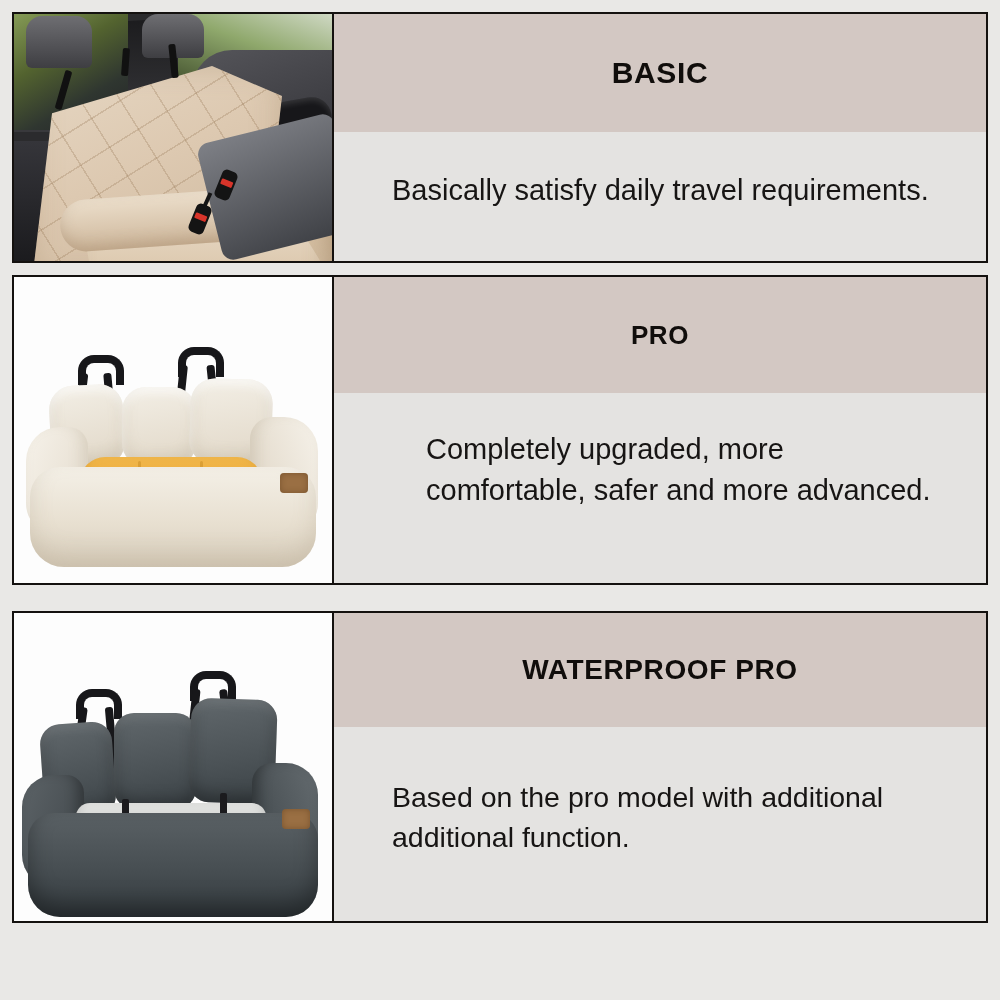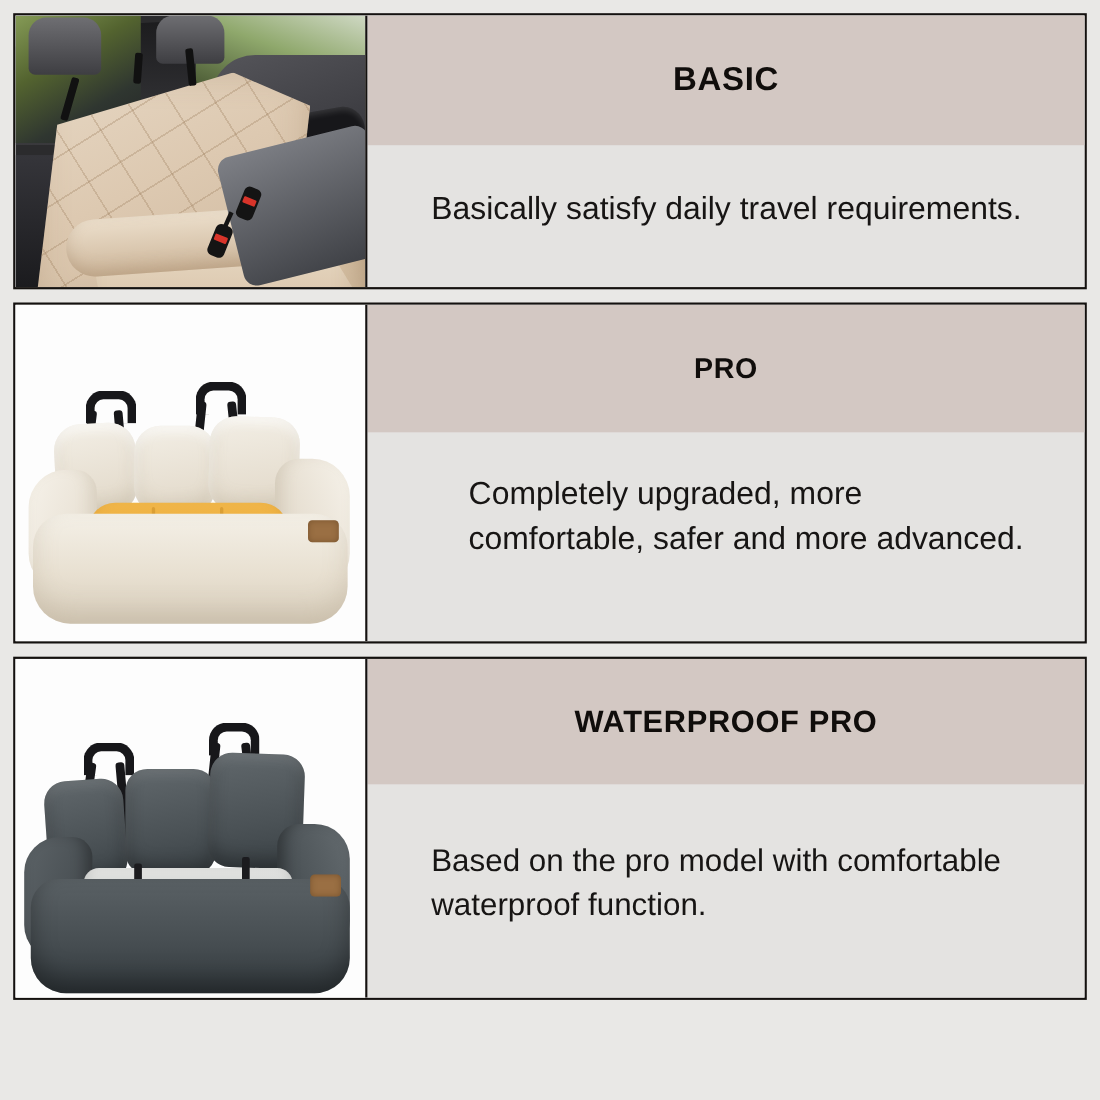--- a/index.html
+++ b/index.html
@@ -29,21 +29,21 @@
   .tier-row {
     position: relative;
     display: flex;
     border: 2px solid #14110f;
     background: #e4e3e1;
     box-sizing: border-box;
     overflow: hidden;
   }
   .tier-row.row-basic     { height: 251px; }
   .tier-row.row-pro       { height: 310px; }
-  .tier-row.row-wp-pro    { height: 312px; }
+  .tier-row.row-wp-pro    { height: 312px; margin-top: 14px; }
 
   
   .image-cell {
     position: relative;
     width: 318px;
     flex: 0 0 318px;
     border-right: 2px solid #14110f;
     background: #fdfdfd;
     overflow: hidden;
   }
@@ -393,17 +393,17 @@
         <div class="belt-a"></div>
         <div class="belt-b"></div>
         <div class="body-base"></div>
         <div class="tag"></div>
       </div>
     </div>
 
     <div class="text-cell">
       <div class="tier-header">WATERPROOF
 PRO</div>
-      <div class="tier-desc">Based on the pro model with comfortable waterproof function.</div>
+      <div class="tier-desc">Based on the pro model with additional additional function.</div>
     </div>
   </div>
 
 </div>
 
 </body></html>

